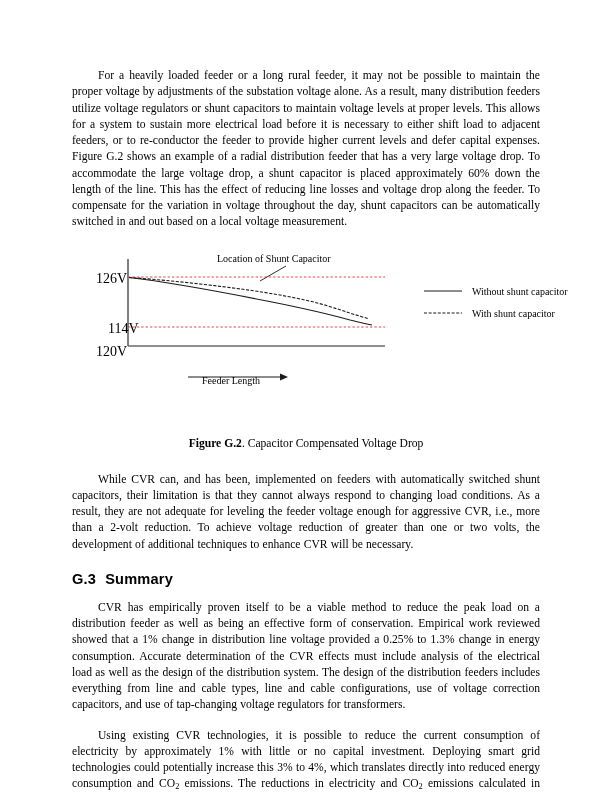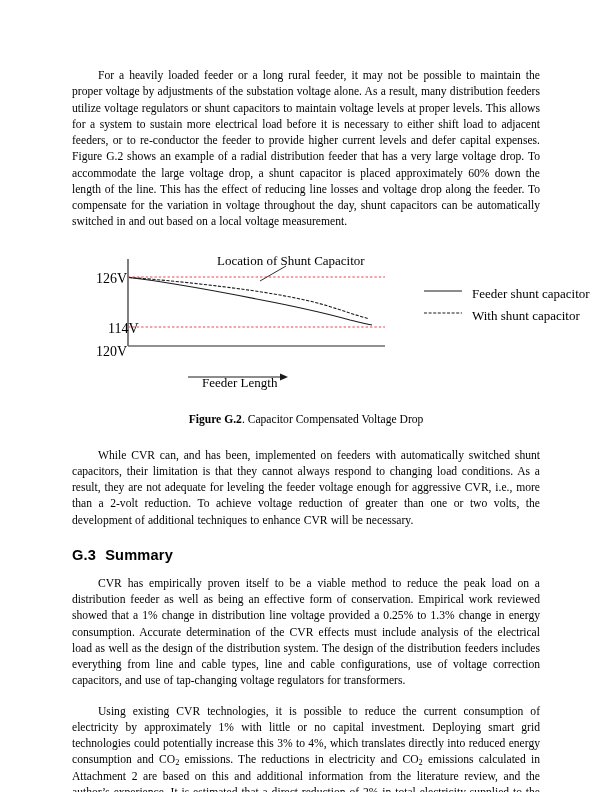--- a/index.html
+++ b/index.html
@@ -61,29 +61,29 @@
     width: 468px;
     height: 160px;
   }
   .figure-canvas svg {
     position: absolute;
     left: 0; top: 0;
   }
   .fig-label {
     position: absolute;
     font-family: "Liberation Serif", "DejaVu Serif", serif;
-    font-size: 13px;
+    font-size: 10px;
     white-space: nowrap;
     color: #000;
   }
   .fig-label.yaxis { font-size: 14px; }
   .fig-caption {
     text-align: center;
     font-size: 11.6px;
-    margin-top: 4px;
+    margin-top: 28px;
   }
   .fig-caption b { font-weight: bold; }
 
   .footer {
     position: absolute;
     left: 0;
     top: 742px;
     width: 612px;
     text-align: center;
     font-size: 11.4px;
@@ -124,21 +124,21 @@
           <line x1="116" y1="128" x2="208" y2="128" stroke="#1a1a1a" stroke-width="1"></line>
           <polygon points="208,124.5 216,128 208,131.5" fill="#1a1a1a"></polygon>
         </svg>
 
         <div class="fig-label yaxis" style="left:24px; top:22px;">126V</div>
         <div class="fig-label yaxis" style="left:24px; top:47px;margin-top:48px;">120V</div>
         <div class="fig-label yaxis" style="left:24px; top:72px;margin-left:12px;">114V</div>
 
         <div class="fig-label" style="left:145px; top:4px;">Location of Shunt Capacitor</div>
 
-        <div class="fig-label" style="left:400px; top:37px;">Feeder shunt capacitor</div>
+        <div class="fig-label" style="left:400px; top:37px;">Without shunt capacitor</div>
         <div class="fig-label" style="left:400px; top:59px;">With shunt capacitor</div>
 
         <div class="fig-label" style="left:130px; top:126px;">Feeder Length</div>
       </div>
 
       <div class="fig-caption">
         <b>Figure G.2</b><span>.  Capacitor Compensated Voltage Drop</span>
       </div>
     </div>
 

